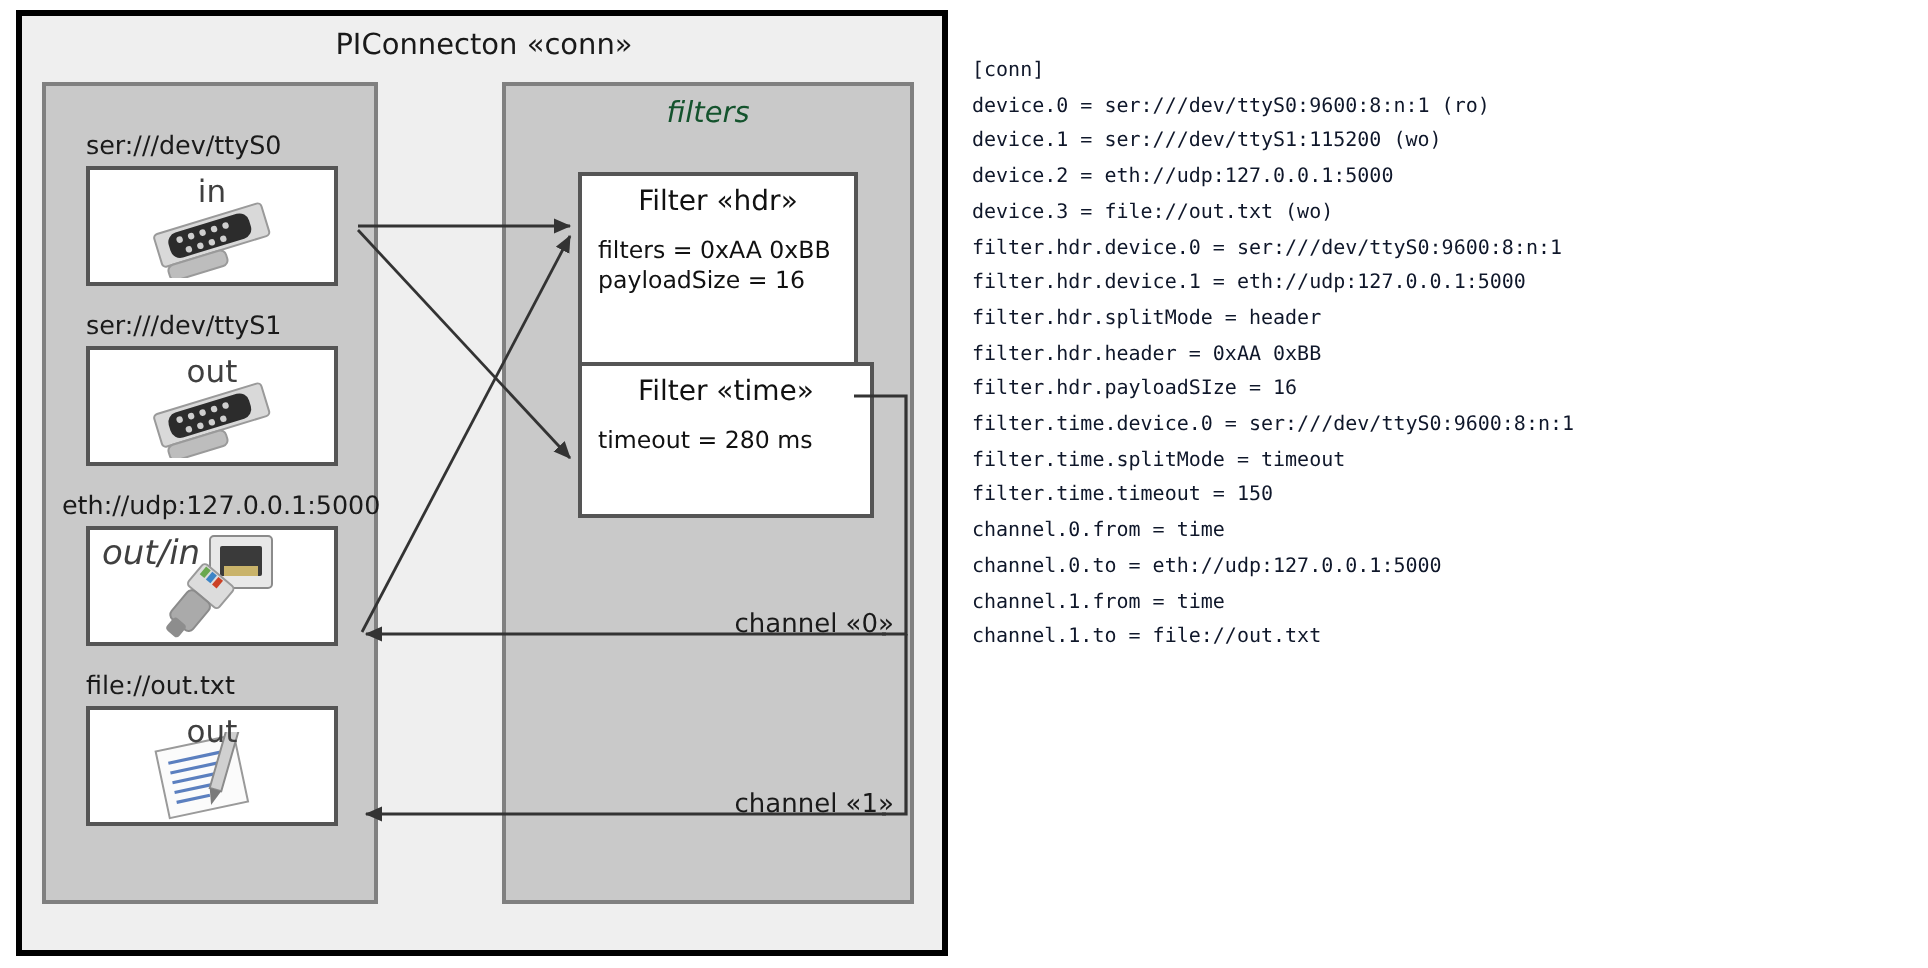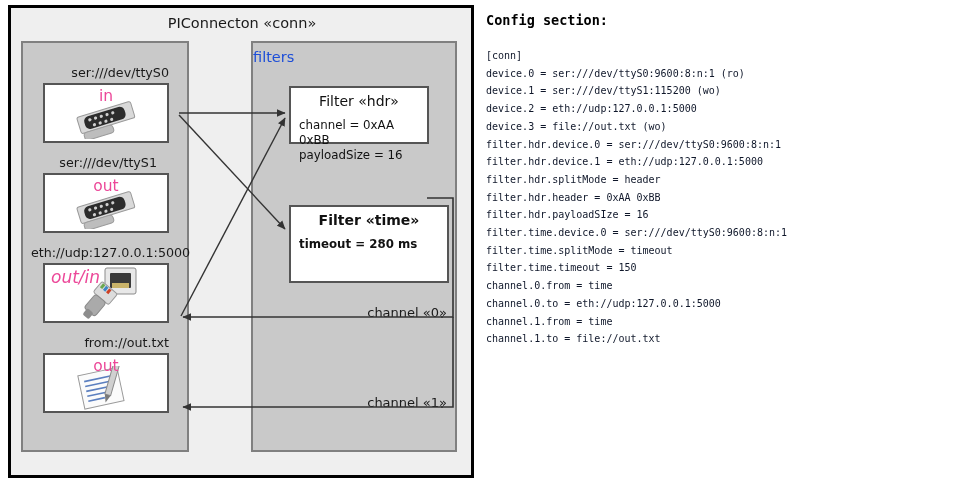--- a/index.html
+++ b/index.html
@@ -25,44 +25,44 @@
     font-size: 14.5px; color: #1a1a1a;
   }
 
   .panel {
     position: absolute;
     background: #c9c9c9;
     border: 2px solid #808080;
   }
   .panel-title {
     position: absolute; left: 0; top: 6px; width: 100%;
-    font-size: 14.5px; color: #1d4ed8;
+    text-align: center; font-size: 14.5px; color: #14532d; font-style: italic;
   }
 
   
   #devices-panel { left: 10px; top: 33px; width: 168px; height: 411px; }
   
   #filters-panel { left: 240px; top: 33px; width: 206px; height: 411px; }
 
   .device-group { position: absolute; }
   .device-label {
     position: absolute; left: 0; top: 0; width: 100%;
-    text-align: right; font-size: 12.7px; color: #1a1a1a;
+    text-align: left; font-size: 12.7px; color: #1a1a1a;
     white-space: nowrap;
   }
   .device-box {
     position: absolute; left: 0; top: 18px;
     width: 126px; height: 60px;
     background: #ffffff;
     border: 2px solid #555;
   }
   .device-dir {
     position: absolute; top: 2px; left: 0; width: 100%;
     text-align: center;
-    font-size: 15.5px; color: #ec4899;
+    font-size: 15.5px; color: #404040;
     z-index: 3;
   }
   .device-dir.left { text-align: left; padding-left: 6px; font-size: 17px; font-style: italic; }
   .device-icon {
     position: absolute; bottom: 2px; left: 50%;
     transform: translateX(-50%);
     width: 72px; height: 42px;
   }
   .device-icon.nw { left: 14px; transform: none; bottom: 0px; }
   .device-icon.doc { left: 30px; transform: none; bottom: 1px; width: 64px; height: 44px;}
@@ -183,21 +183,21 @@
               <rect x="34" y="17" width="3" height="5" fill="#3d85c6"></rect>
               <rect x="38" y="17" width="3" height="5" fill="#cc4125"></rect>
               <rect x="31" y="30" width="14" height="18" rx="3" fill="#aaaaaa" stroke="#8b8b8b"></rect>
               <rect x="34" y="46" width="8" height="8" rx="2" fill="#8d8d8d"></rect>
             </g>
           </svg>
         </div>
       </div>
 
       <div class="device-group" style="left:20px; top:292px; width:126px; height:80px;">
-        <div class="device-label">from://out.txt</div>
+        <div class="device-label">file://out.txt</div>
         <div class="device-box">
           <div class="device-dir">out</div>
           <svg class="device-icon doc" viewBox="0 0 64 44">
             <g transform="rotate(-12 32 22)">
               <rect x="6" y="4" width="40" height="34" fill="#fbfbfb" stroke="#9a9a9a"></rect>
               <g stroke="#5b7fbf" stroke-width="1.6">
                 <line x1="11" y1="11" x2="40" y2="11"></line>
                 <line x1="11" y1="16" x2="40" y2="16"></line>
                 <line x1="11" y1="21" x2="36" y2="21"></line>
                 <line x1="11" y1="26" x2="33" y2="26"></line>
@@ -209,29 +209,29 @@
               </g>
             </g>
           </svg>
         </div>
       </div>
     </div>
 
     <div class="panel" id="filters-panel">
       <div class="panel-title">filters</div>
 
-      <div class="filter-box" style="left:36px; top:43px; width:140px; height:58px;">
+      <div class="filter-box" style="left:36px; top:43px; width:140px; height:97px;">
         <div class="filter-title">Filter «hdr»</div>
         <div class="filter-attrs">
-          <div>channel = 0xAA 0xBB</div>
+          <div>filters = 0xAA 0xBB</div>
           <div>payloadSize = 16</div>
         </div>
       </div>
 
-      <div class="filter-box" style="left:36px; top:162px; width:160px; height:78px;font-weight:bold;">
+      <div class="filter-box" style="left:36px; top:138px; width:148px; height:78px;">
         <div class="filter-title">Filter «time»</div>
         <div class="filter-attrs">
           <div>timeout = 280 ms</div>
         </div>
       </div>
 
       <div class="channel-label" style="top:262px;text-align:center;">channel «0»</div>
       <div class="channel-label" style="top:352px;">channel «1»</div>
     </div>
 
@@ -255,21 +255,20 @@
       </g>
 
       <g stroke="#333" stroke-width="1.6" fill="none">
         <path d="M416,190 L442,190 L442,309 L430,309"></path>
         <path d="M442,309 L442,399 L430,399"></path>
       </g>
     </svg>
   </div>
 
   <div id="config">
-    <div id="config-heading">Config section:</div>
     <pre id="config-body">[conn]
 device.0 = ser:///dev/ttyS0:9600:8:n:1 (ro)
 device.1 = ser:///dev/ttyS1:115200 (wo)
 device.2 = eth://udp:127.0.0.1:5000
 device.3 = file://out.txt (wo)
 filter.hdr.device.0 = ser:///dev/ttyS0:9600:8:n:1
 filter.hdr.device.1 = eth://udp:127.0.0.1:5000
 filter.hdr.splitMode = header
 filter.hdr.header = 0xAA 0xBB
 filter.hdr.payloadSIze = 16

